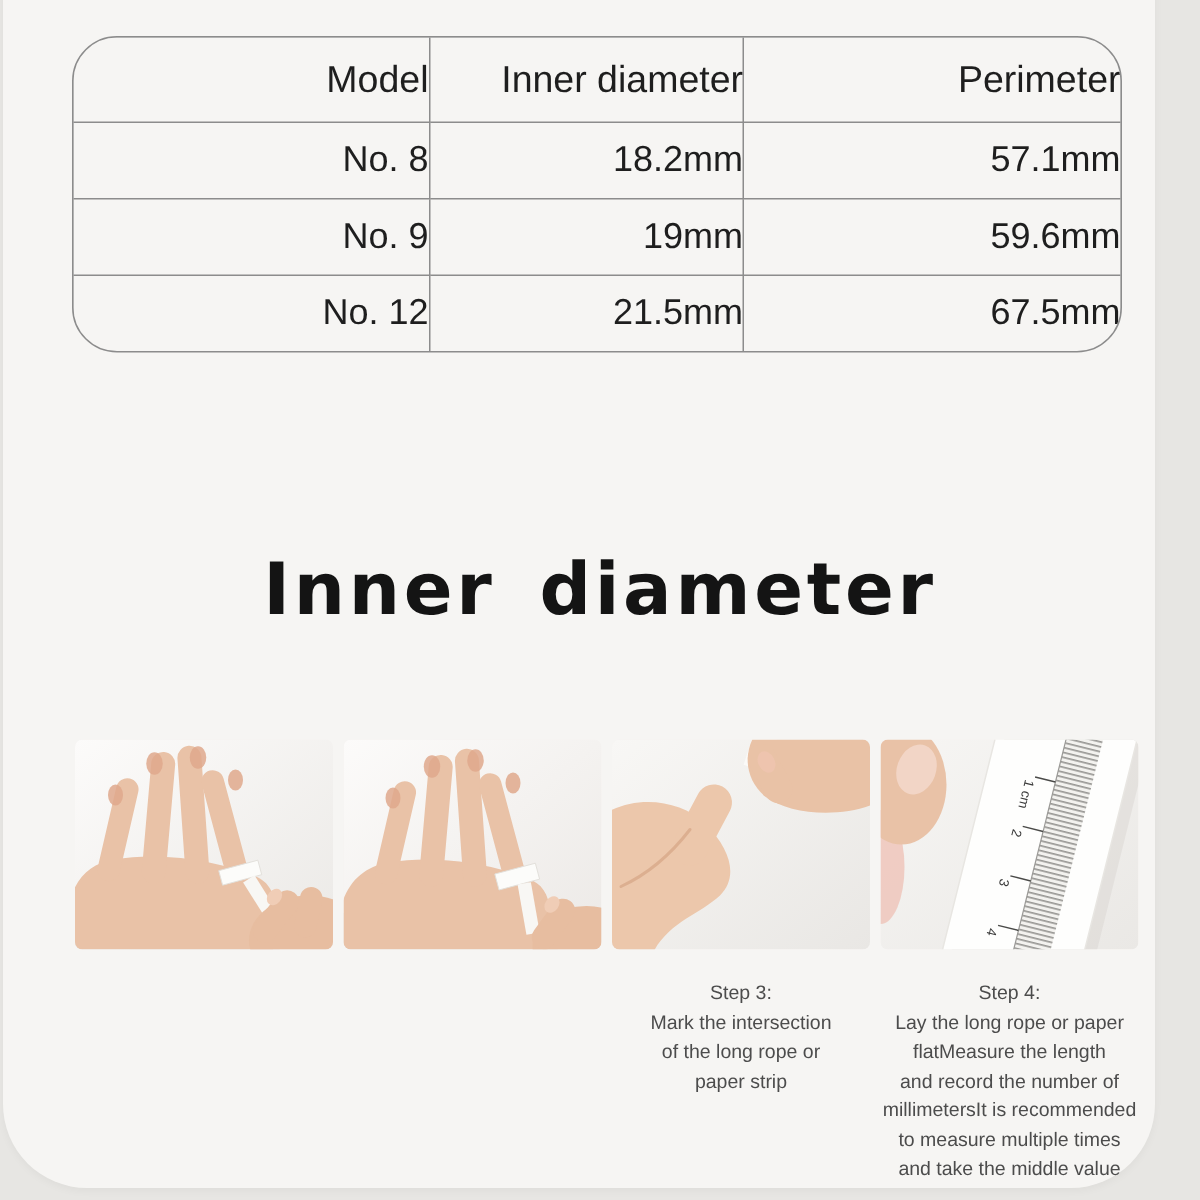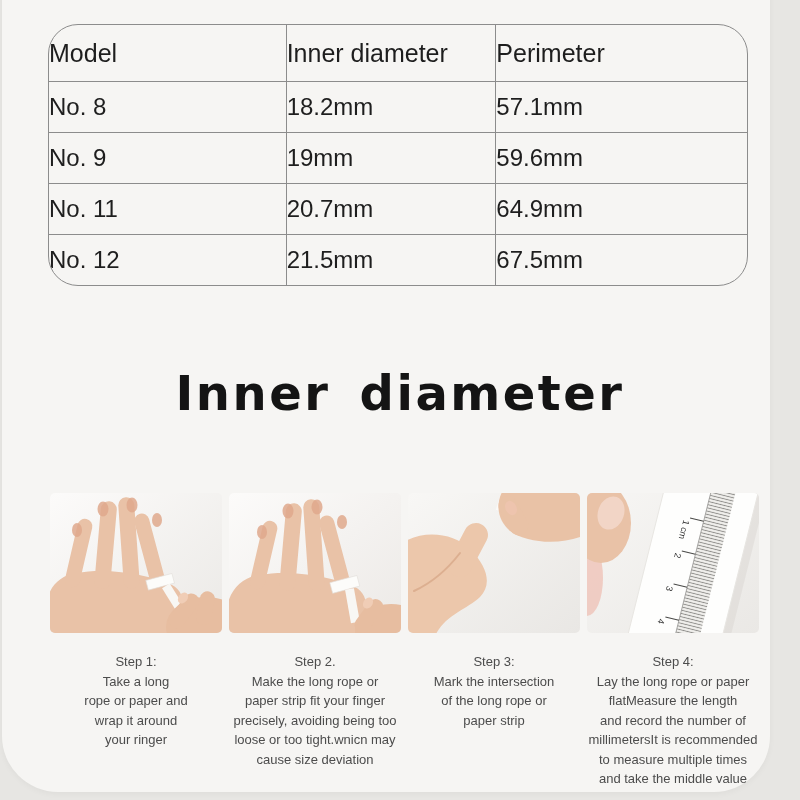--- a/index.html
+++ b/index.html
@@ -15,21 +15,21 @@
   
   .table-wrap{
     position:absolute;left:48px;top:24px;width:698px;
     border:1px solid #8c8c8c;border-radius:30px;overflow:hidden;
   }
   .table-wrap table{
     border-collapse:collapse;margin:-1px;width:calc(100% + 2px);
     table-layout:fixed;
   }
   .table-wrap th,.table-wrap td{
-    border:1px solid #8c8c8c;text-align:left;vertical-align:middle;
+    border:1px solid #8c8c8c;text-align:right;vertical-align:middle;
     color:#1e1e1e;font-weight:400;padding:0;
   }
   .table-wrap th{height:56px;font-size:25px;}
   .table-wrap td{height:50px;font-size:24px;}
   
   .section-title{
     position:absolute;left:0;top:369px;width:800px;text-align:center;
     font-family:"DejaVu Sans",sans-serif;font-weight:700;
     font-size:48px;line-height:1.02;letter-spacing:2.5px;word-spacing:10px;
     color:#141414;
@@ -75,25 +75,20 @@
           <td>No. 8</td>
           <td>18.2mm</td>
           <td>57.1mm</td>
         </tr>
         <tr>
           <td>No. 9</td>
           <td>19mm</td>
           <td>59.6mm</td>
         </tr>
         <tr>
-          <td>No. 11</td>
-          <td>20.7mm</td>
-          <td>64.9mm</td>
-        </tr>
-        <tr>
           <td>No. 12</td>
           <td>21.5mm</td>
           <td>67.5mm</td>
         </tr>
       </tbody>
     </table>
   </div>
 
   <div class="section-title">
     <div>Inner diameter</div>
@@ -130,25 +125,20 @@
             <rect x="112" y="93" width="9" height="32" fill="#f8f7f4" transform="rotate(-32 116 94)"></rect>
           </g>
           <g fill="#e7bda0">
             <ellipse cx="156" cy="134" rx="40" ry="30"></ellipse>
             <rect x="126" y="98" width="16" height="40" rx="8" transform="rotate(38 134 118)"></rect>
             <rect x="148" y="98" width="15" height="34" rx="7.5" transform="rotate(12 155 115)"></rect>
             <ellipse cx="133" cy="105" rx="4.5" ry="6" fill="#f0cdb6" transform="rotate(38 133 105)"></ellipse>
           </g>
         </svg>
       </div>
-      <div class="caption">Step 1:
-Take a long
-rope or paper and
-wrap it around
-your ringer</div>
     </div>
 
     <div class="step-col">
       <div class="photo">
         <svg viewBox="0 0 172 140">
           <defs>
             <linearGradient id="pbg2" x1="0" y1="0" x2="1" y2="1">
               <stop offset="0" stop-color="#fcfbfa"></stop>
                 <stop offset="1" stop-color="#ece9e6"></stop>
             </linearGradient>
@@ -172,26 +162,20 @@
             <rect x="103" y="86" width="28" height="11" fill="#fcfcfa" stroke="#e2dfda" stroke-width="0.6" transform="rotate(-15 116 96)"></rect>
             <rect x="116" y="96" width="9" height="34" fill="#f8f7f4" transform="rotate(-10 120 96)"></rect>
           </g>
           <g fill="#e7bda0">
             <ellipse cx="162" cy="138" rx="36" ry="27"></ellipse>
             <rect x="132" y="104" width="16" height="38" rx="8" transform="rotate(36 140 123)"></rect>
             <ellipse cx="139" cy="110" rx="4.5" ry="6" fill="#f0cdb6" transform="rotate(36 139 110)"></ellipse>
           </g>
         </svg>
       </div>
-      <div class="caption">Step 2.
-Make the long rope or
-paper strip fit your finger
-precisely, avoiding being too
-loose or too tight.wnicn may
-cause size deviation</div>
     </div>
 
     <div class="step-col">
       <div class="photo">
         <svg viewBox="0 0 172 140">
           <defs>
             <linearGradient id="pbg3" x1="0" y1="0" x2="1" y2="1">
               <stop offset="0" stop-color="#f8f7f5"></stop>
                 <stop offset="1" stop-color="#e9e7e4"></stop>
             </linearGradient>

